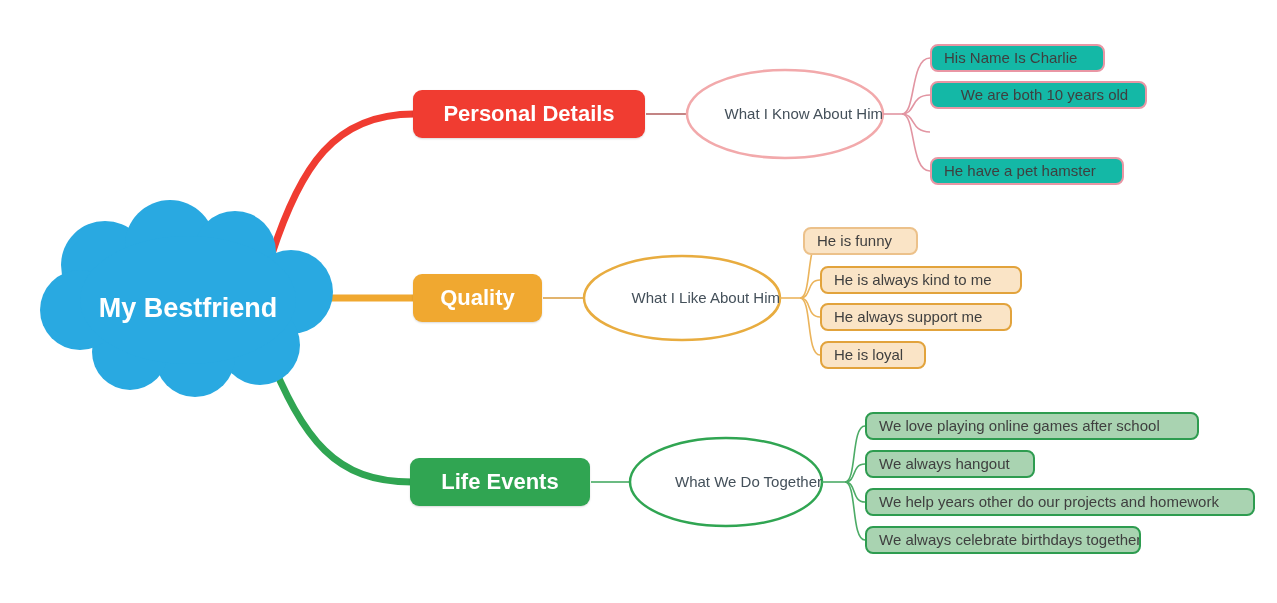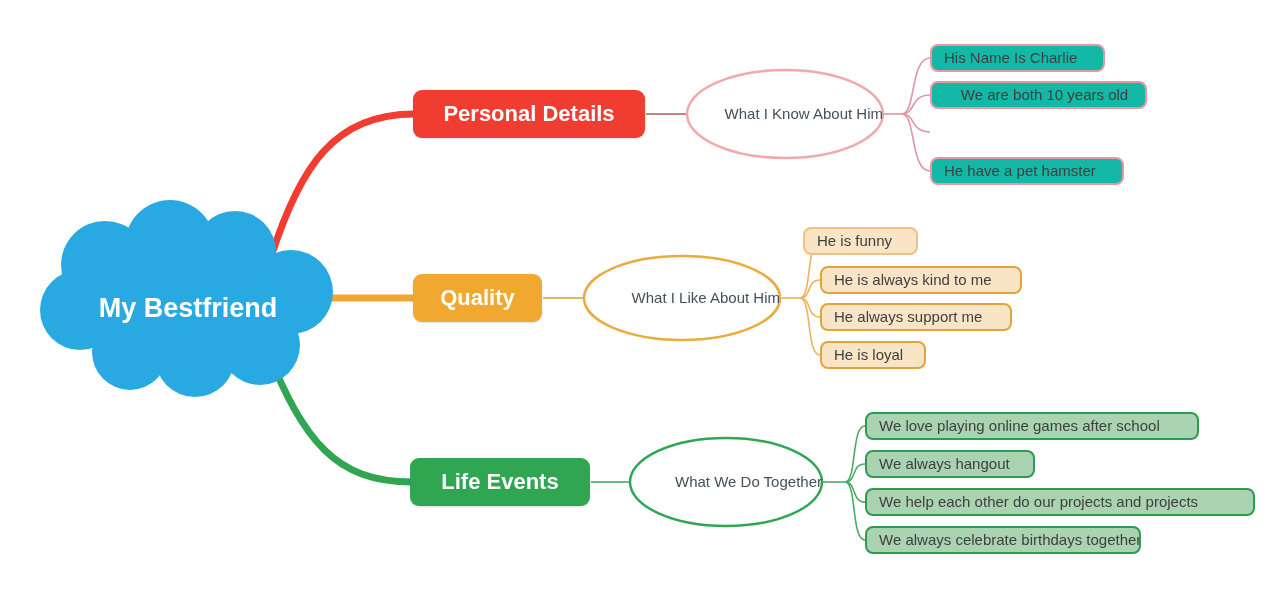--- a/index.html
+++ b/index.html
@@ -123,16 +123,16 @@
   <div class="node leaf pink p1">We are both 10 years old</div>
   <div class="node leaf pink p3">He have a pet hamster</div>
 
   <div class="node leaf amber light q0">He is funny</div>
   <div class="node leaf amber q1">He is always kind to me</div>
   <div class="node leaf amber q2">He always support me</div>
   <div class="node leaf amber q3">He is loyal</div>
 
   <div class="node leaf grn g0">We love playing online games after school</div>
   <div class="node leaf grn g1">We always hangout</div>
-  <div class="node leaf grn g2">We help each other do our projects and projects</div>
+  <div class="node leaf grn g2">We help years other do our projects and homework</div>
   <div class="node leaf grn g3">We always celebrate birthdays together</div>
 
 </div>
 
 </body></html>

